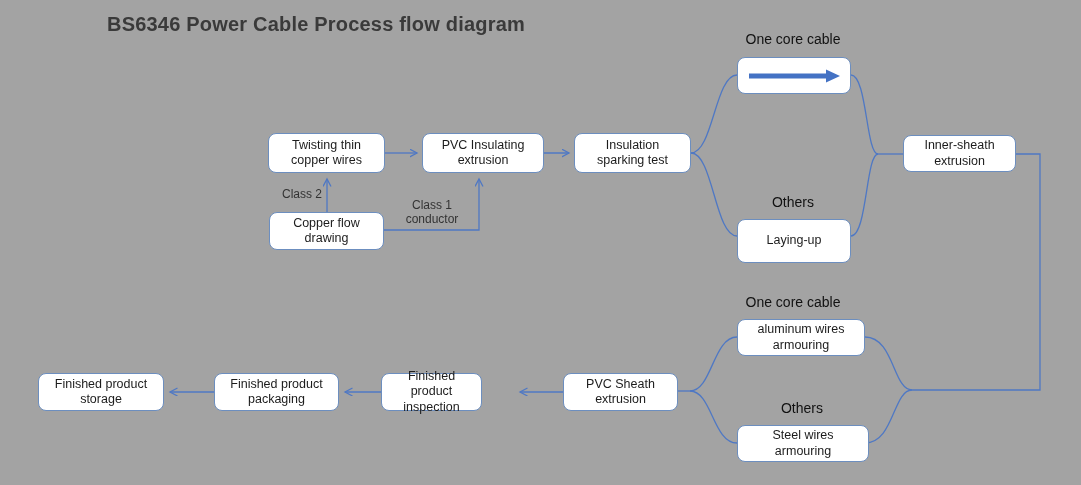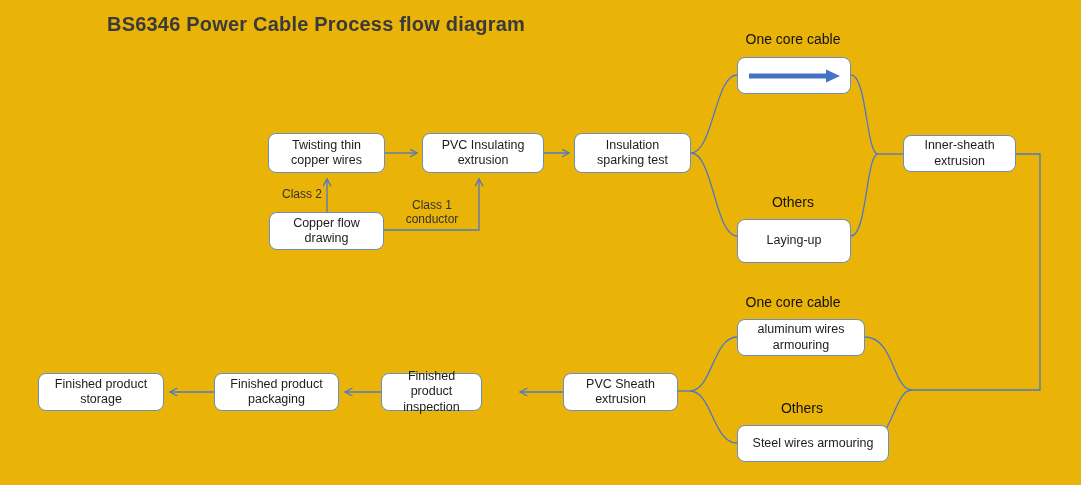--- a/index.html
+++ b/index.html
@@ -1,17 +1,17 @@
 <!DOCTYPE html>
 <html><head>
 <meta charset="utf-8">
 <style>
   html,body{margin:0;padding:0;background:#fff;}
   .canvas{
-    position:relative;width:1081px;height:485px;background:#eab308;overflow:hidden;
+    position:relative;width:1081px;height:485px;background:#a3a3a3;overflow:hidden;
     font-family:"Liberation Sans","DejaVu Sans",sans-serif;
   }
   .edges{position:absolute;left:0;top:0;width:1081px;height:485px;}
   .title{
     position:absolute;left:107px;top:13px;font-size:20px;font-weight:bold;
     color:#3a3a3a;letter-spacing:.2px;white-space:nowrap;
   }
   .node{
     position:absolute;box-sizing:border-box;background:#ffffff;
     border:1.4px solid #6c8ebf;border-radius:8px;
@@ -80,20 +80,20 @@
     </span>
   </div>
   <div class="section-label" style="left:713px;top:194px;width:160px;">Others</div>
   <div class="node" style="left:737px;top:219px;width:114px;height:44px;">Laying-up</div>
 
   <div class="node" style="left:903px;top:135px;width:113px;height:37px;">Inner-sheath extrusion</div>
 
   <div class="section-label" style="left:712px;top:294px;width:162px;">One core cable</div>
   <div class="node" style="left:737px;top:319px;width:128px;height:37px;">aluminum wires armouring</div>
   <div class="section-label" style="left:722px;top:400px;width:160px;">Others</div>
-  <div class="node" style="left:737px;top:425px;width:152px;height:37px;">Steel wires armouring</div>
+  <div class="node" style="left:737px;top:425px;width:132px;height:37px;">Steel wires armouring</div>
 
   <div class="node" style="left:563px;top:373px;width:115px;height:38px;">PVC Sheath extrusion</div>
   <div class="node" style="left:381px;top:373px;width:101px;height:38px;">Finished product inspection</div>
   <div class="node" style="left:214px;top:373px;width:125px;height:38px;">Finished product packaging</div>
   <div class="node" style="left:38px;top:373px;width:126px;height:38px;">Finished product storage</div>
 
 </div>
 
 </body></html>

